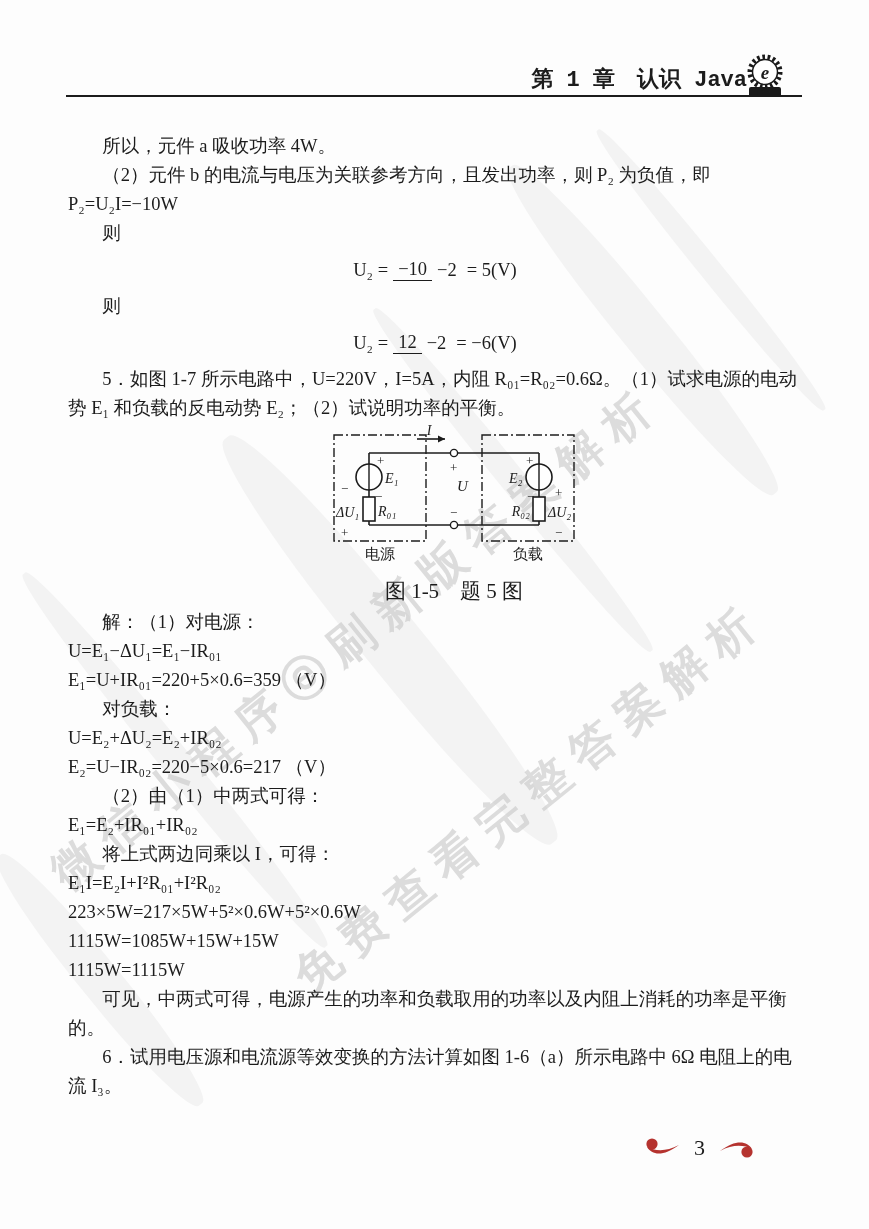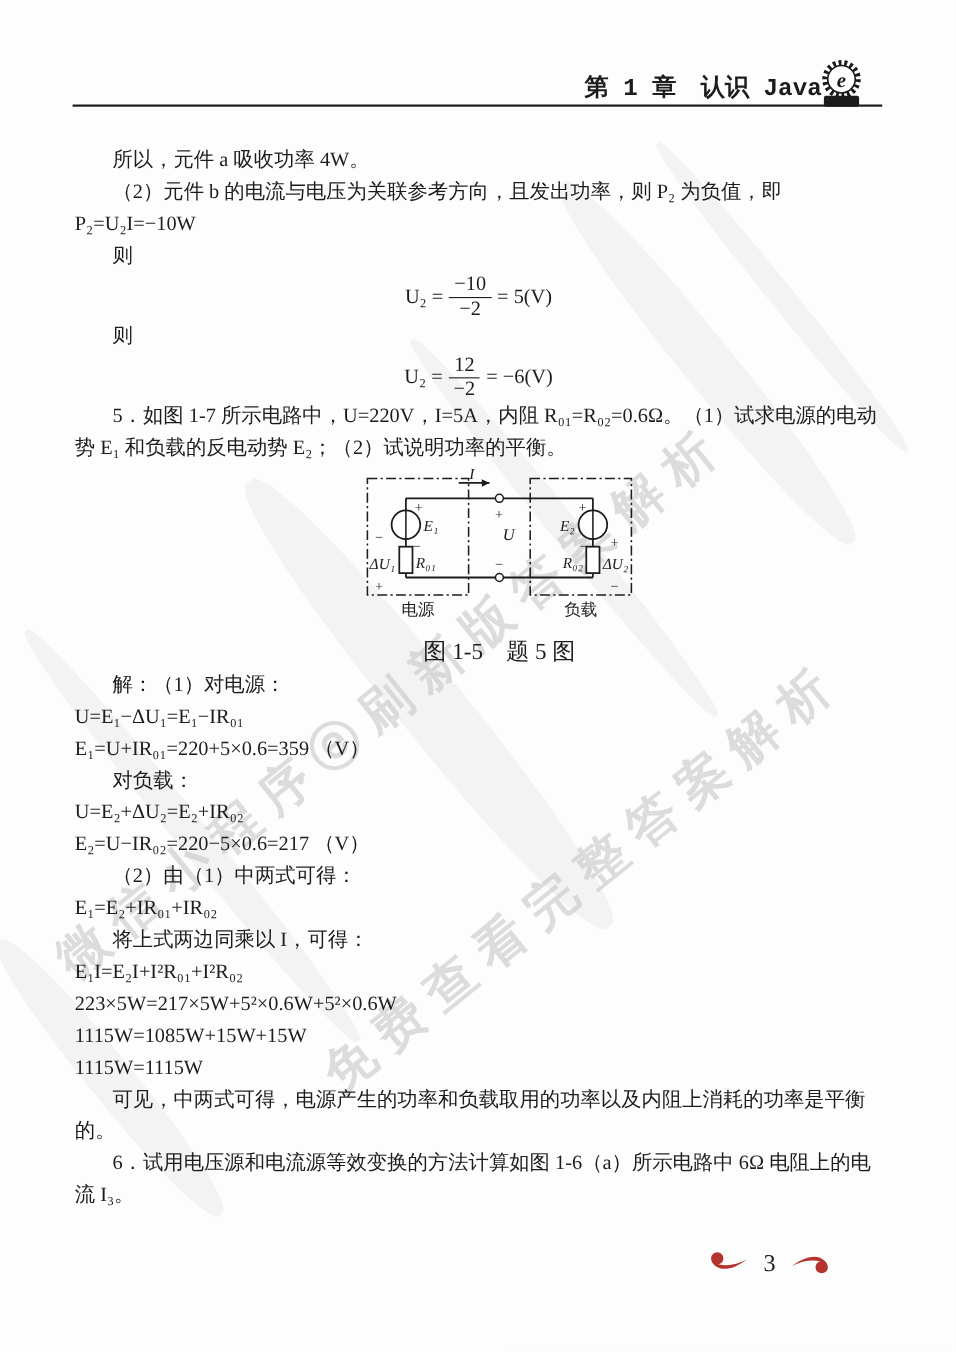--- a/index.html
+++ b/index.html
@@ -14,21 +14,21 @@
   
   #hdr-title{position:absolute;top:64px;right:122px;font-family:Liberation Mono, monospace;
              font-weight:bold;font-size:22px;z-index:3;}
   #hdr-rule{position:absolute;top:95px;left:66px;width:736px;height:2px;background:#1c1c1c;z-index:3;}
   #hdr-logo{position:absolute;top:52px;left:742px;z-index:4;}
   
   #content{position:absolute;top:112px;left:68px;width:734px;z-index:2;font-size:18.5px;line-height:29px;margin-top:20px;}
   .para{margin:0;text-indent:1.85em;}
   .eq{margin:0;text-align:left;}
   .frac-line{height:44px;display:flex;justify-content:center;align-items:center;gap:0;}
-  .frac{display:inline-flex;flex-direction:column;align-items:center;margin:0 5px;}
+  .frac{display:inline-flex;flex-direction:row;align-items:center;margin:0 5px;}
   .frac .num{border-bottom:1.5px solid #1c1c1c;padding:0 5px;line-height:21px;}
   .frac .den{line-height:21px;padding:0 5px;}
   
   #figure-wrap{width:270px;margin:2px auto 4px auto;transform:translateX(19px);text-align:center;}
   #figure-caption{font-size:21px;line-height:26px;margin-top:2px;}
   svg text{font-family:"Liberation Serif","DejaVu Serif",serif;fill:#1c1c1c;}
   .it{font-style:italic;}
   
   #footer{position:absolute;top:1136px;left:645px;display:flex;align-items:center;gap:13px;z-index:3;}
   #page-num{font-size:22px;line-height:24px;}

